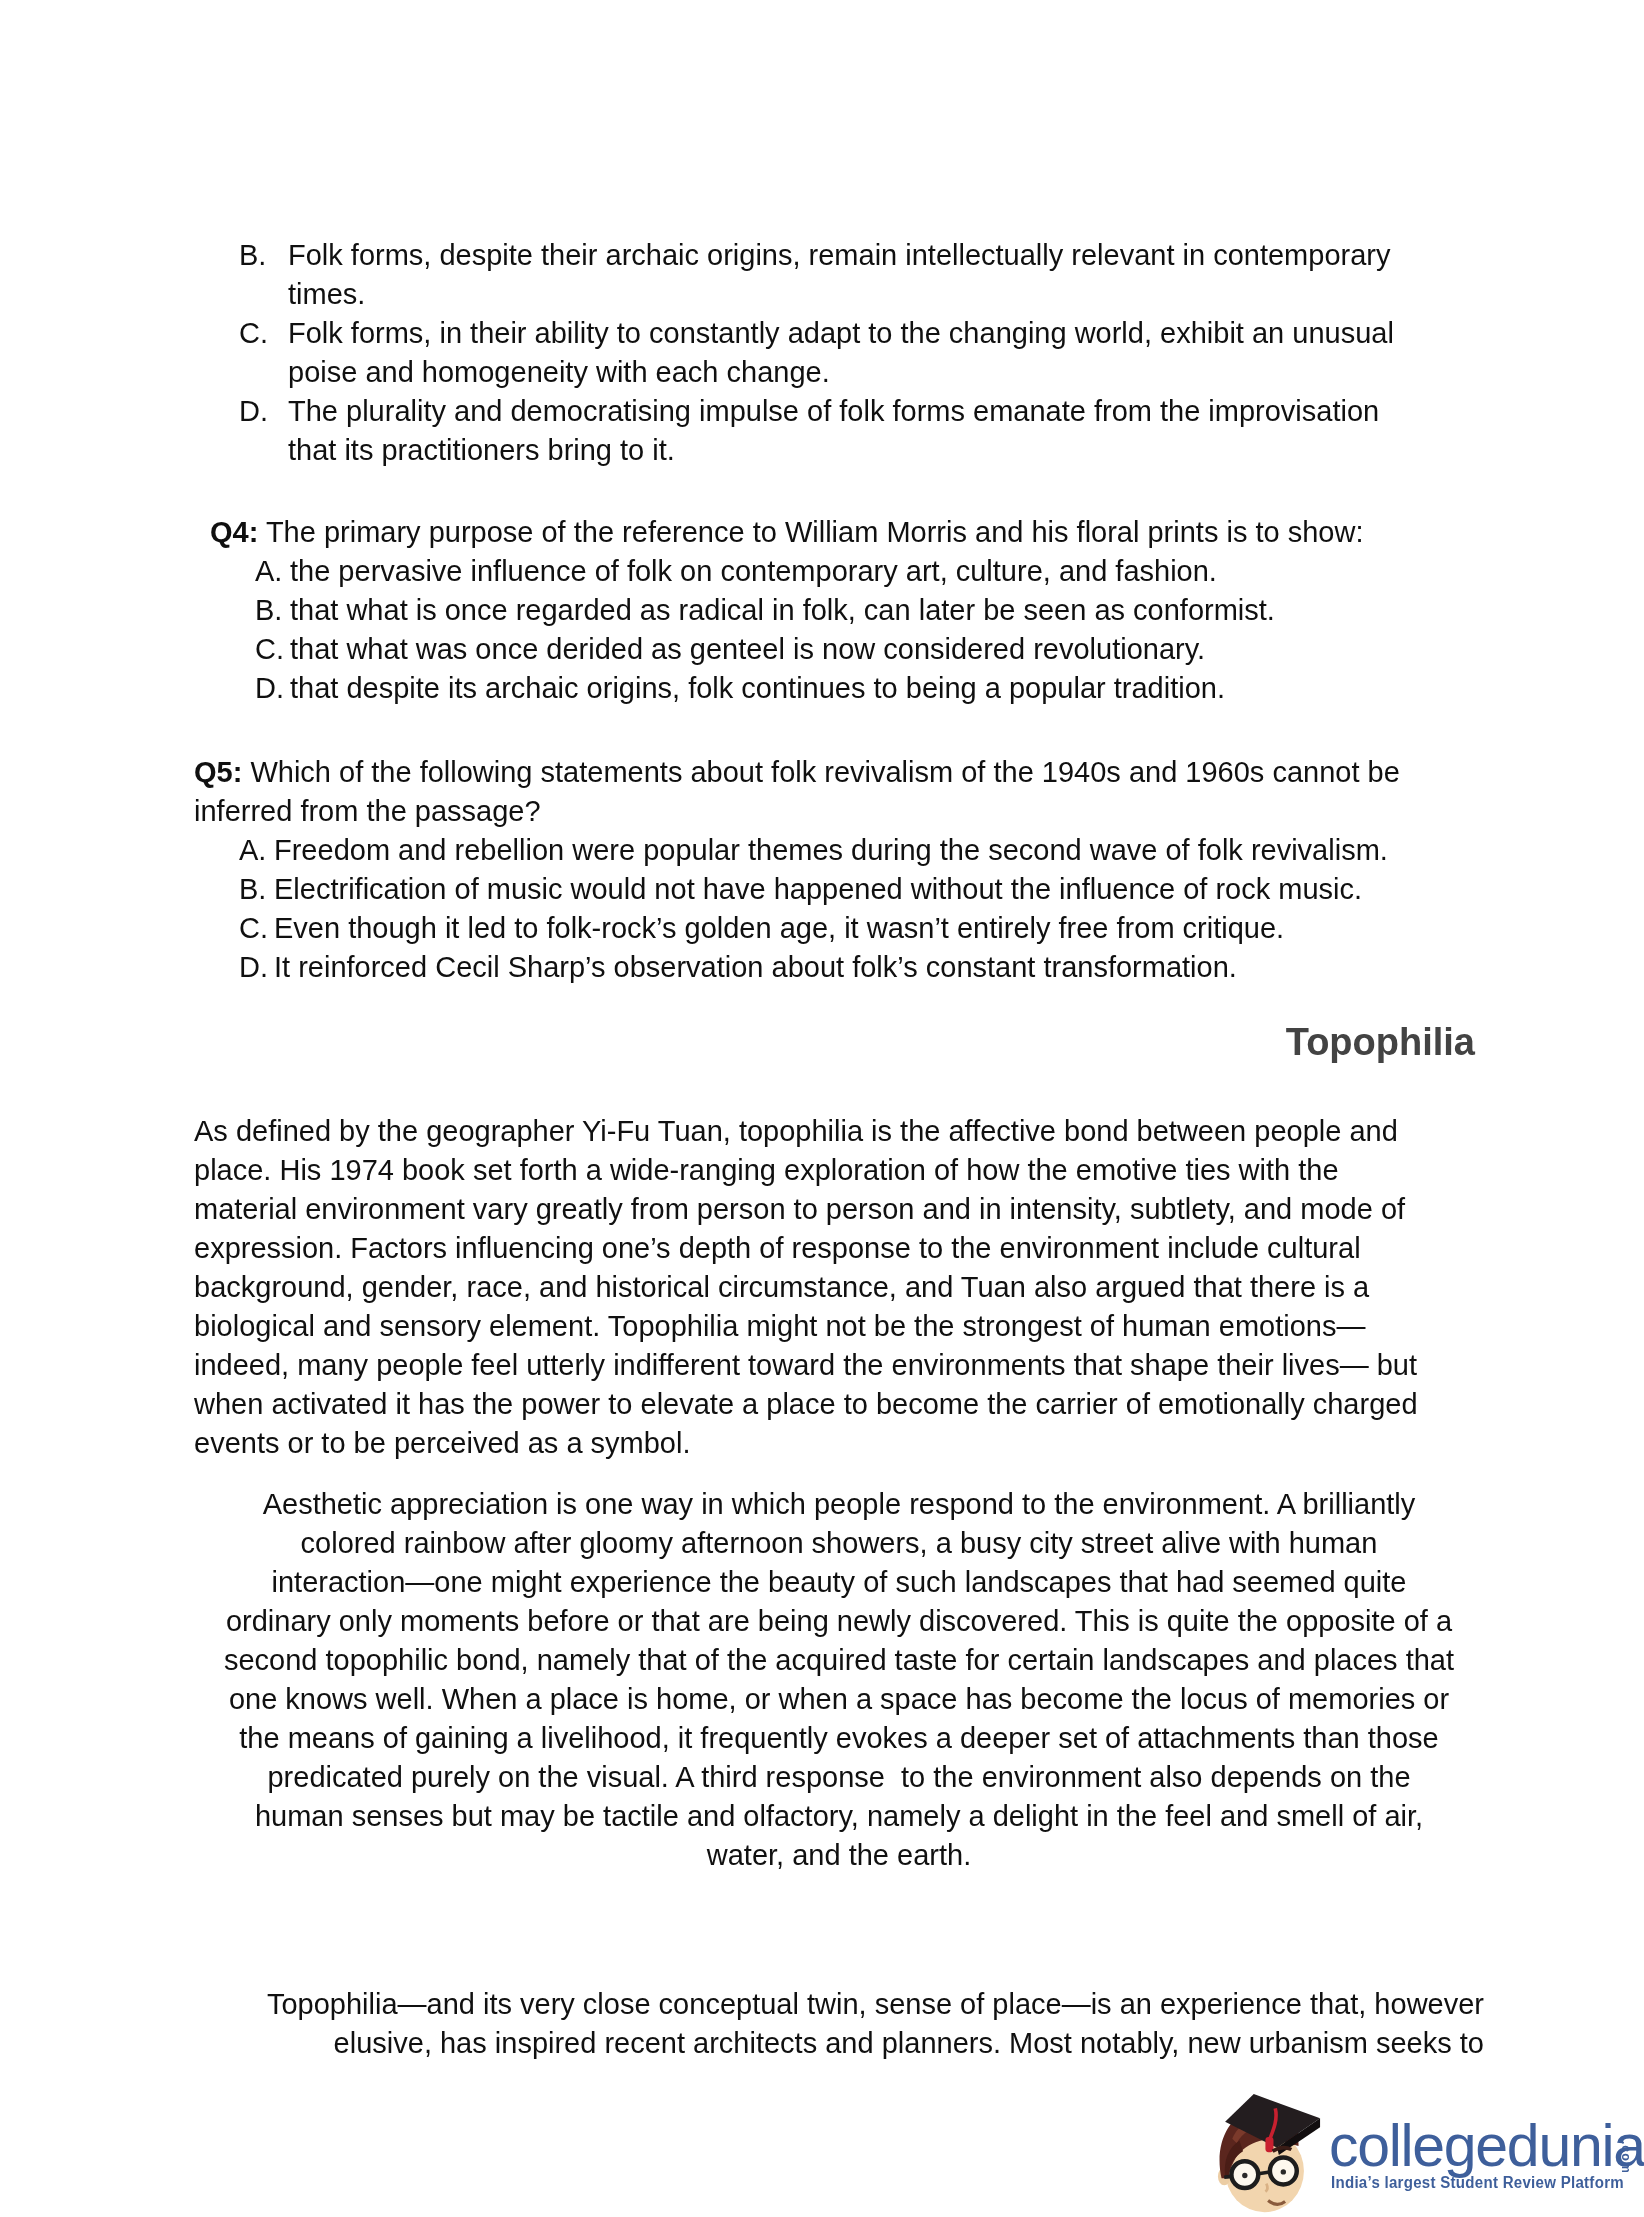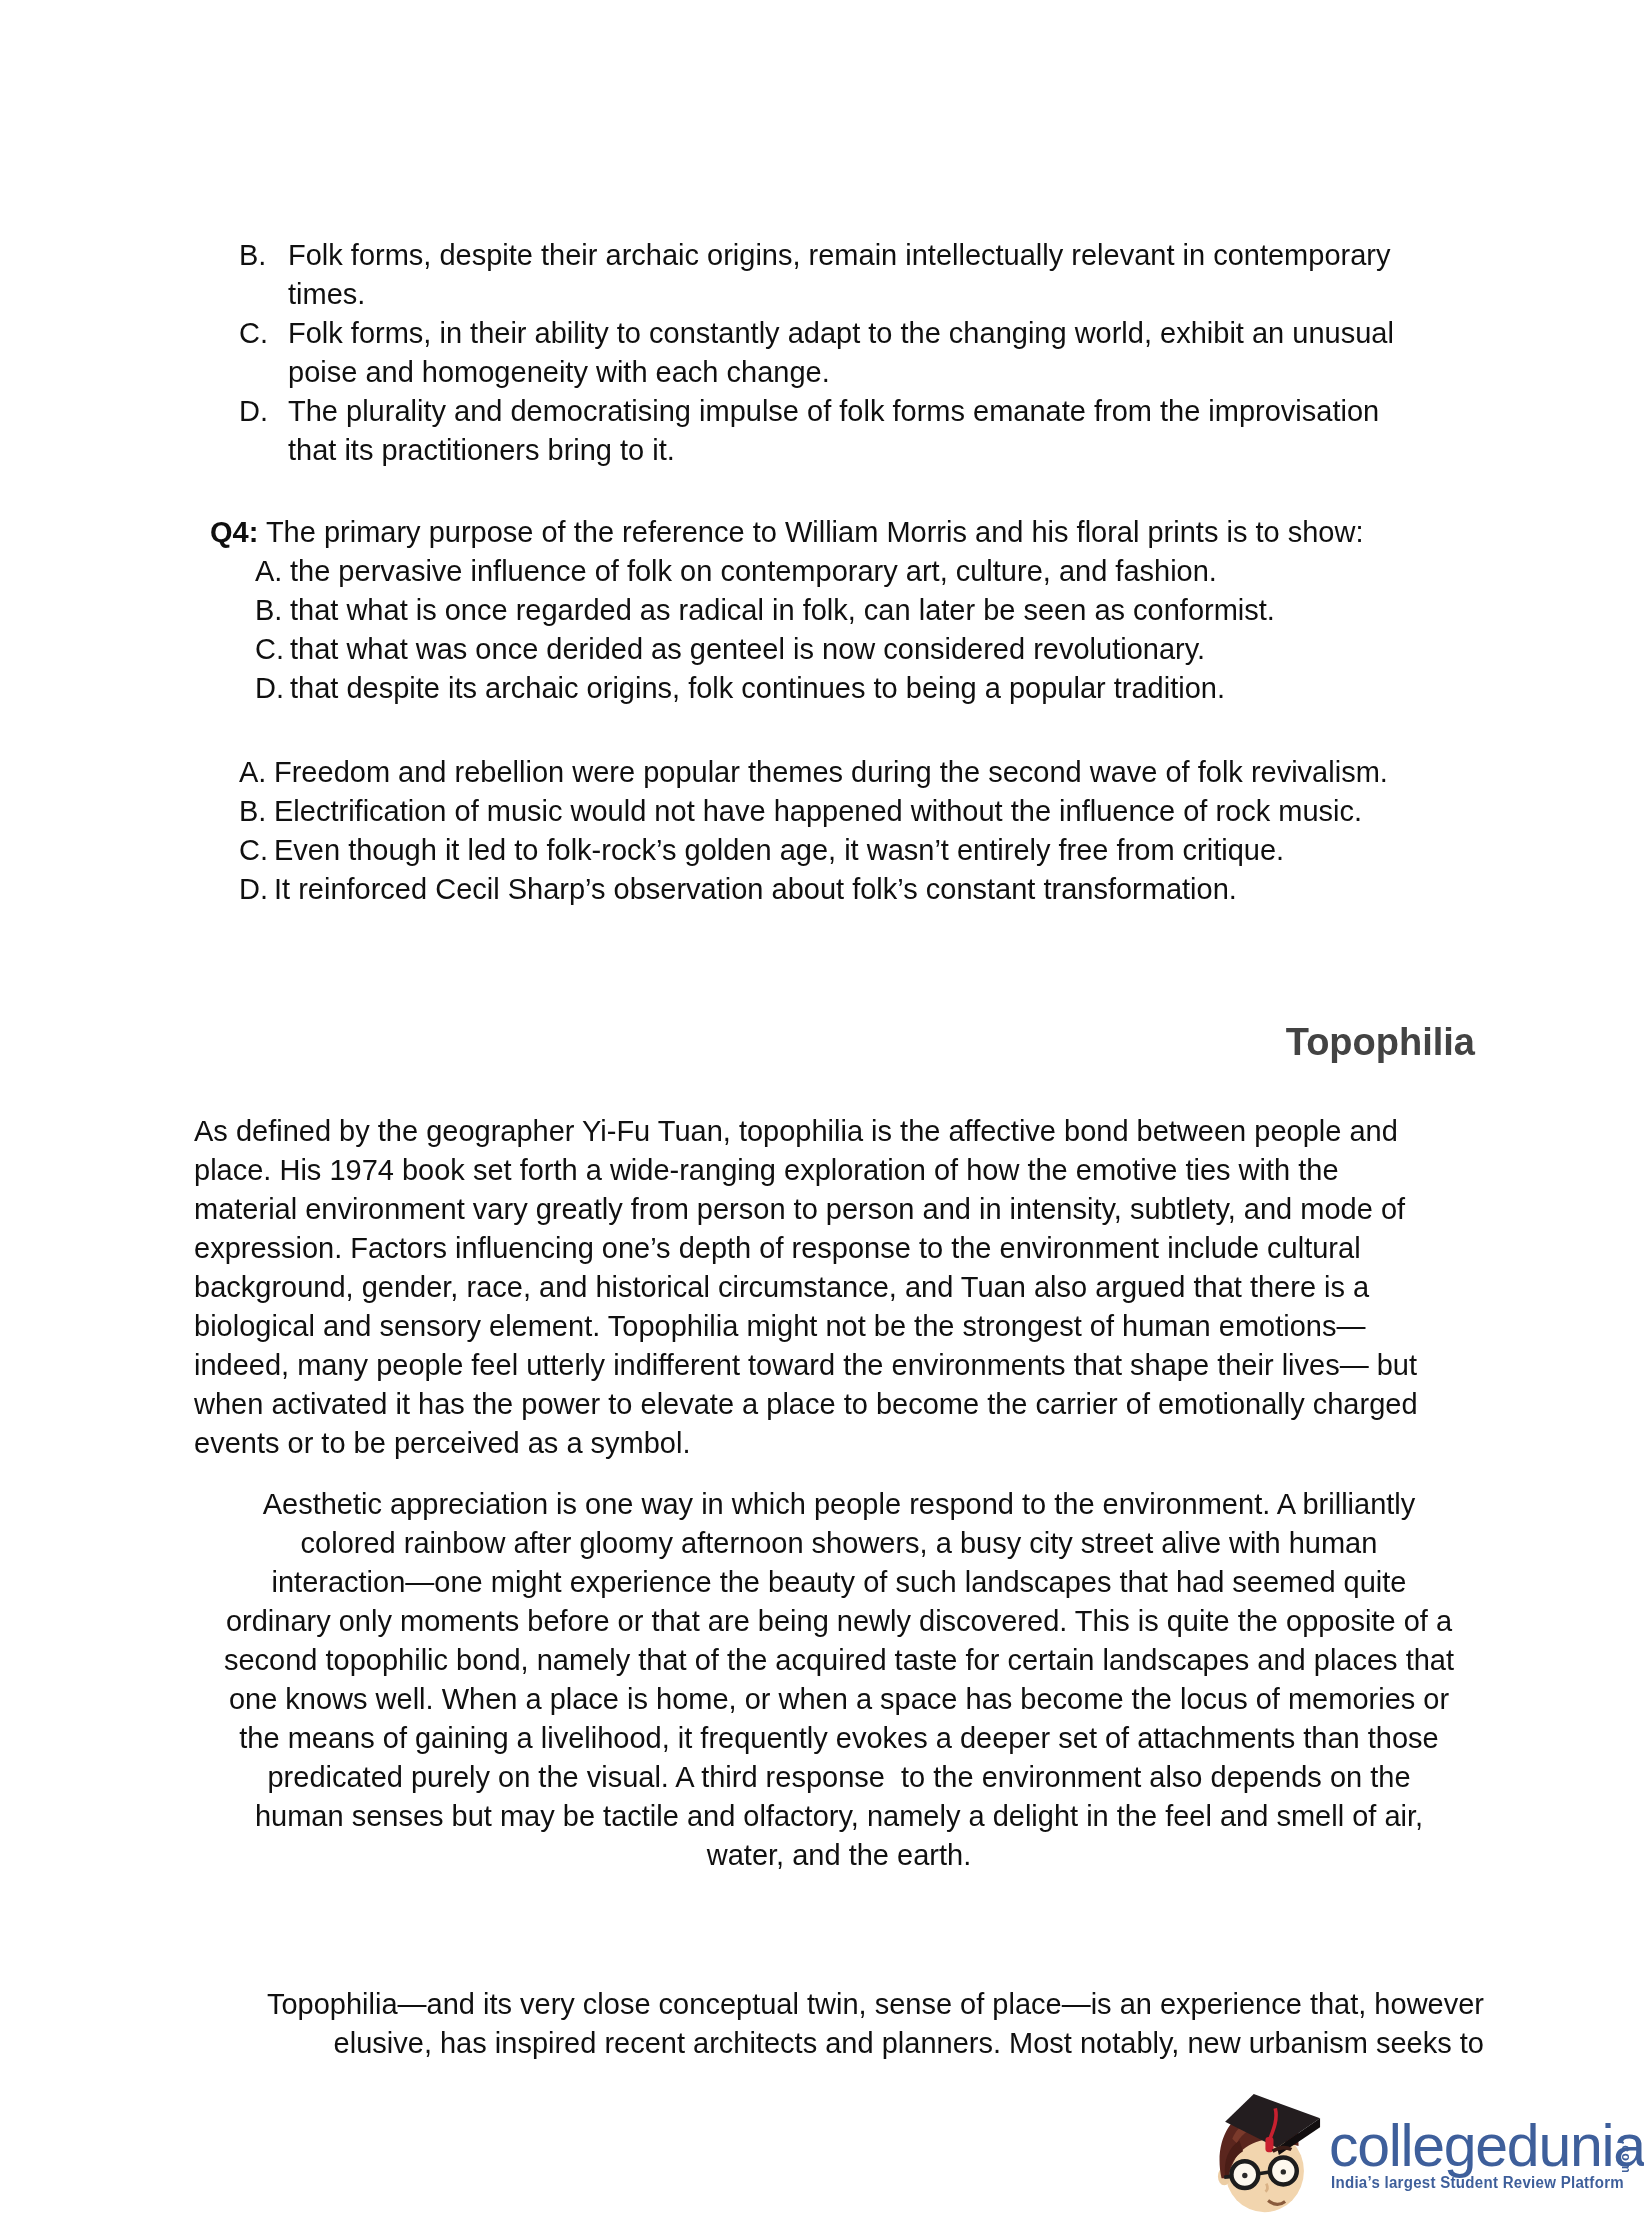--- a/index.html
+++ b/index.html
@@ -97,20 +97,24 @@
         <span class="opt-text pre">that what was once derided as genteel is now considered revolutionary.</span>
       </div>
       <div class="opt-row">
         <span class="opt-marker">D.</span>
         <span class="opt-text pre">that despite its archaic origins, folk continues to being a popular tradition.</span>
       </div>
     </div>
   </div>
 
   <div class="abs body-text" style="left:194px; top:753px; width:1281px;">
+    <div class="qline">
+      <span class="qlabel">Q5:</span><span class="qtext pre"> Which of the following statements about folk revivalism of the 1940s and 1960s cannot be
+inferred from the passage?</span>
+    </div>
     <div class="q45-list">
       <div class="opt-row">
         <span class="opt-marker">A.</span>
         <span class="opt-text pre">Freedom and rebellion were popular themes during the second wave of folk revivalism.</span>
       </div>
       <div class="opt-row">
         <span class="opt-marker">B.</span>
         <span class="opt-text pre">Electrification of music would not have happened without the influence of rock music.</span>
       </div>
       <div class="opt-row">

